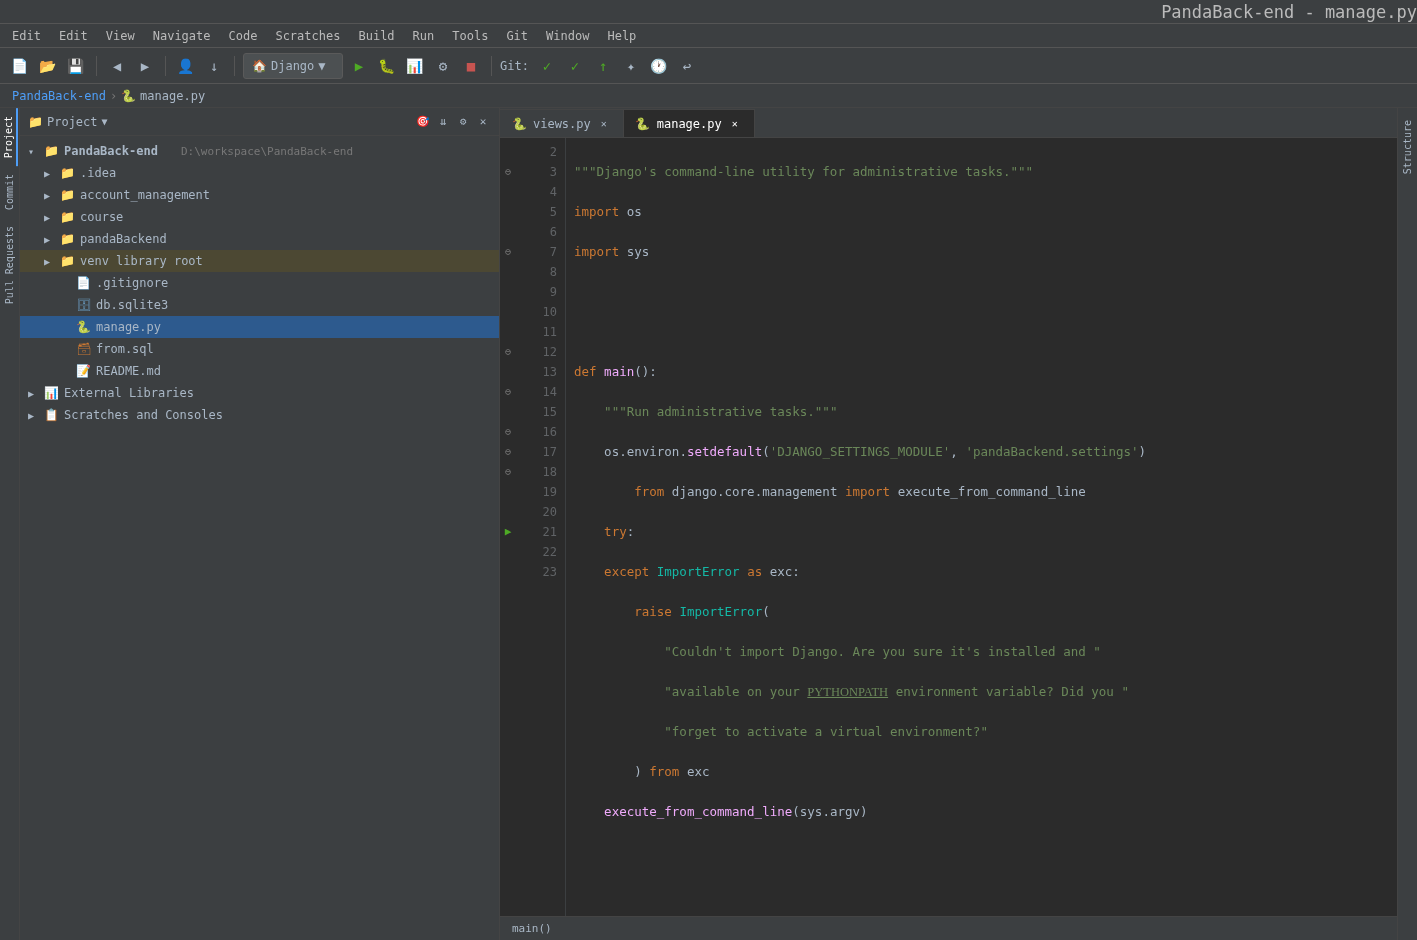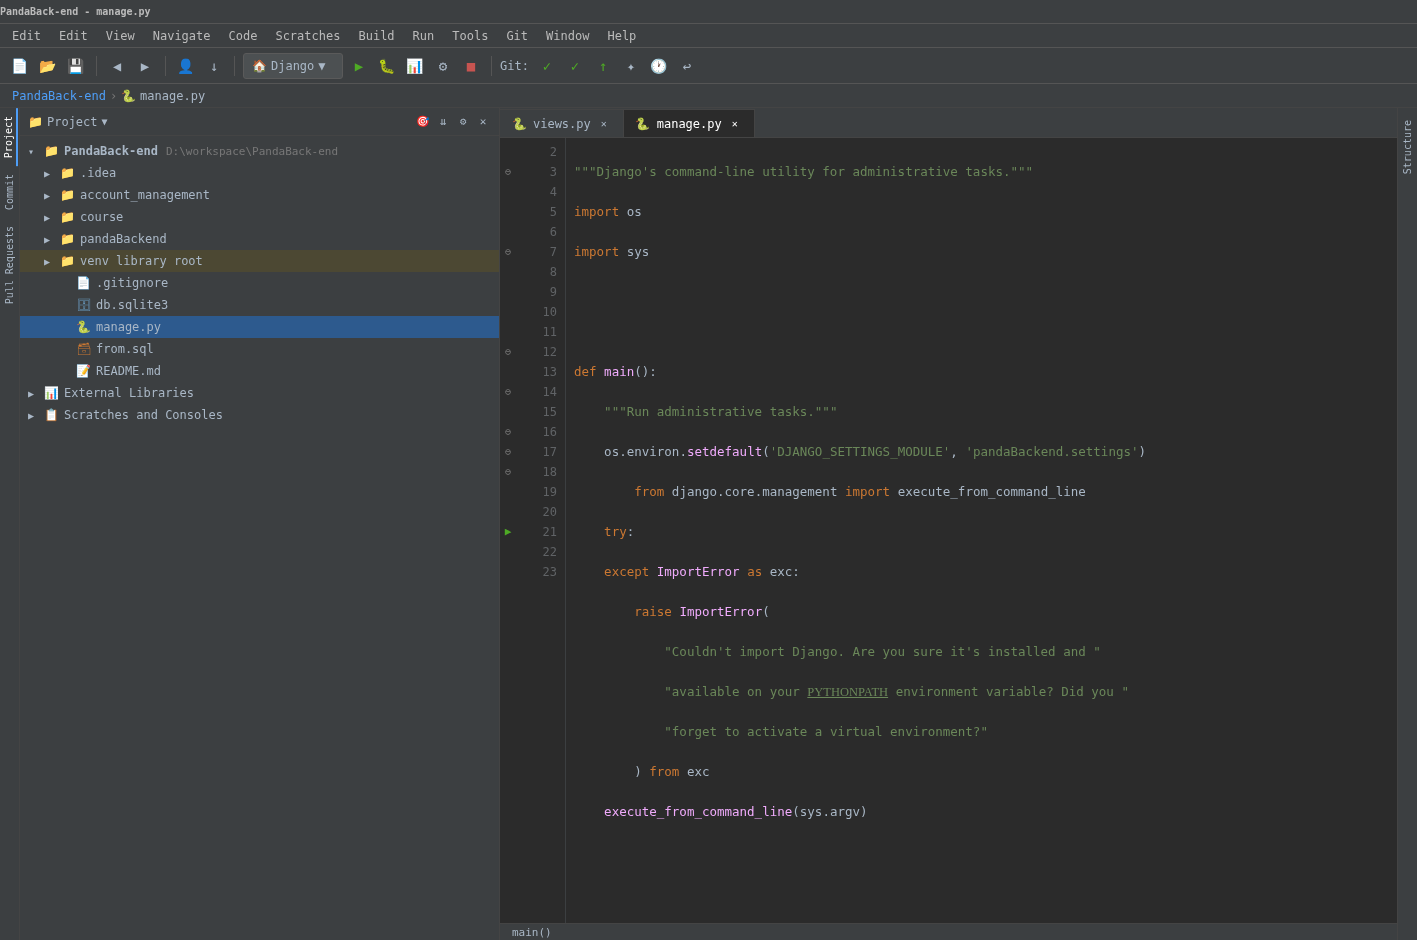--- a/index.html
+++ b/index.html
@@ -12,25 +12,24 @@
       overflow: hidden;
       font-size: 13px;
     }
 
     
     #title-bar {
       height: 24px;
       background: #3c3f41;
       display: flex;
       align-items: center;
-      justify-content: flex-start;
+      justify-content: flex-end;
       color: #bbbbbb;
-      font-size: 10px;
+      font-size: 17px;
       border-bottom: 1px solid #555;
-      font-weight: bold;
     }
 
     
     #menu-bar {
       height: 24px;
       background: #3c3f41;
       display: flex;
       align-items: center;
       padding: 0 4px;
       gap: 2px;
@@ -238,28 +237,28 @@
       height: 20px;
       display: flex;
       align-items: center;
       justify-content: center;
     }
 
     
     .kw { color: #cc7832; }
     .str { color: #6a8759; }
     .fn { color: #f0abfc; }
-    .builtin { color: #f0abfc; margin-top: 12px; }
+    .builtin { color: #14b8a6; margin-top: 12px; }
     .var { color: #a9b7c6; }
     .op { color: #a9b7c6; }
     .underline { text-decoration: underline; font-family: Liberation Serif, serif; }
 
     
     #editor-breadcrumb {
-      height: 17px;
+      height: 24px;
       background: #3c3f41;
       border-top: 1px solid #444;
       display: flex;
       align-items: center;
       padding: 0 12px;
       font-size: 11px;
       color: #a9b7c6;
     }
 
     
@@ -379,21 +378,21 @@
         <div class="proj-icon">⚙</div>
         <div class="proj-icon">✕</div>
       </div>
     </div>
     <div id="project-tree">
 
       <div class="tree-item">
         <span class="tree-arrow">▾</span>
         <span class="tree-icon folder-icon">📁</span>
         <span style="font-weight:bold;">PandaBack-end</span>
-        <span style="color:#777;font-size:11px;margin-left:4px;">D:\workspace\PandaBack-end</span>
+        <span style="color:#777;font-size:11px;margin-left:19px;">D:\workspace\PandaBack-end</span>
       </div>
 
       <div class="tree-item indent1">
         <span class="tree-arrow">▶</span>
         <span class="tree-icon folder-icon">📁</span>
         <span>.idea</span>
       </div>
 
       <div class="tree-item indent1">
         <span class="tree-arrow">▶</span>

